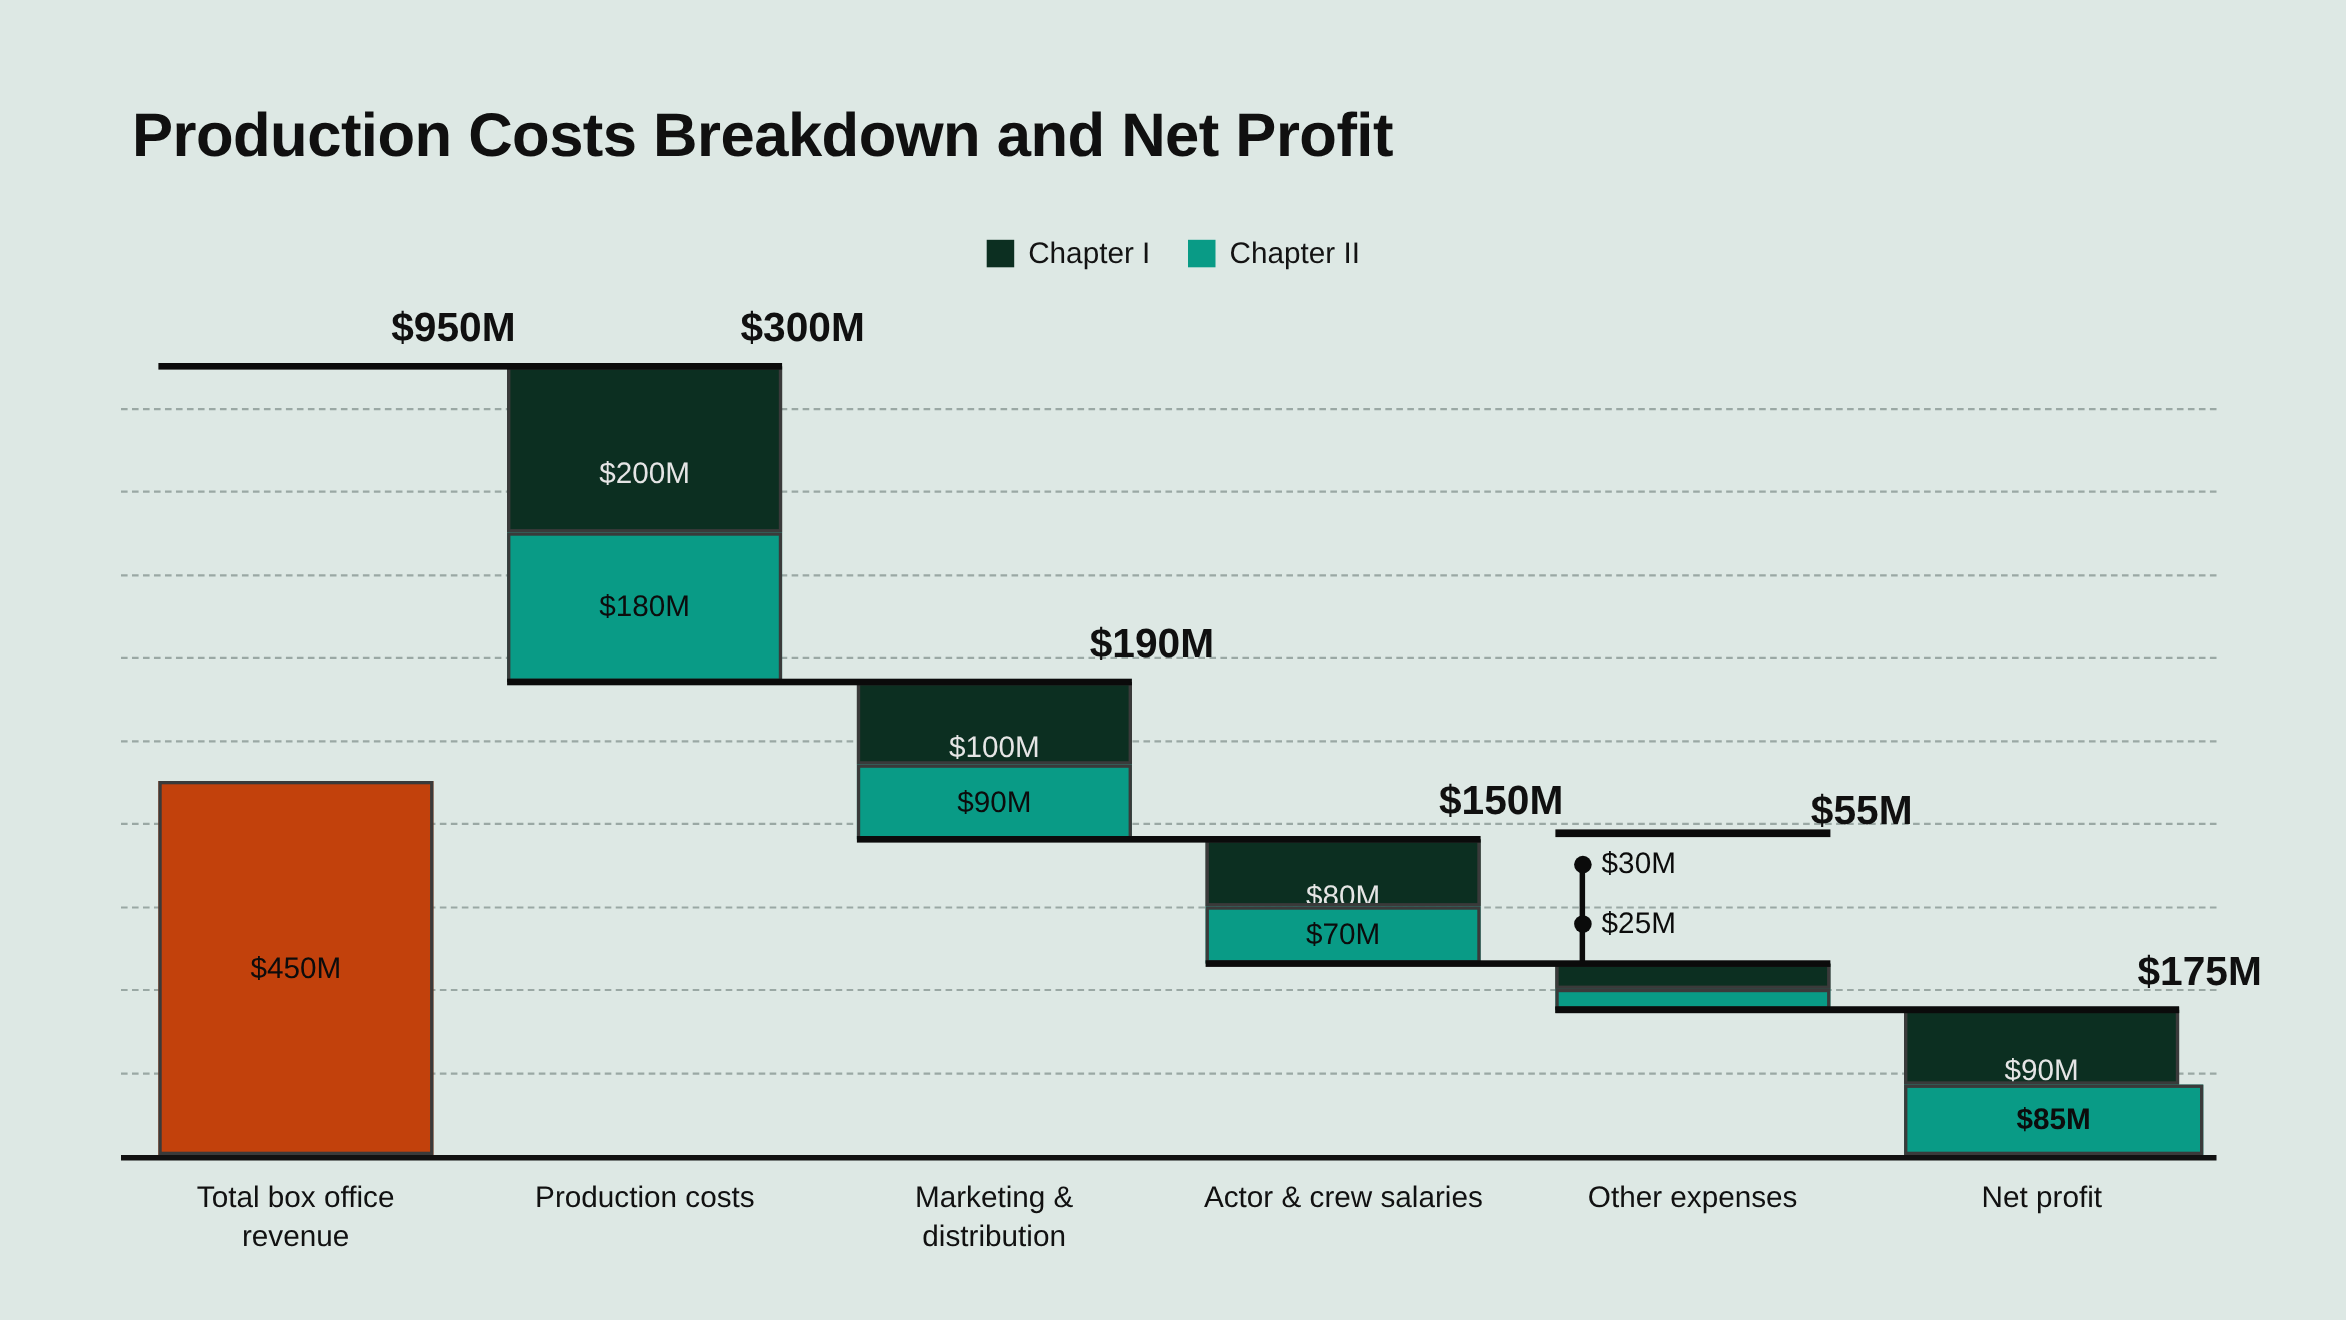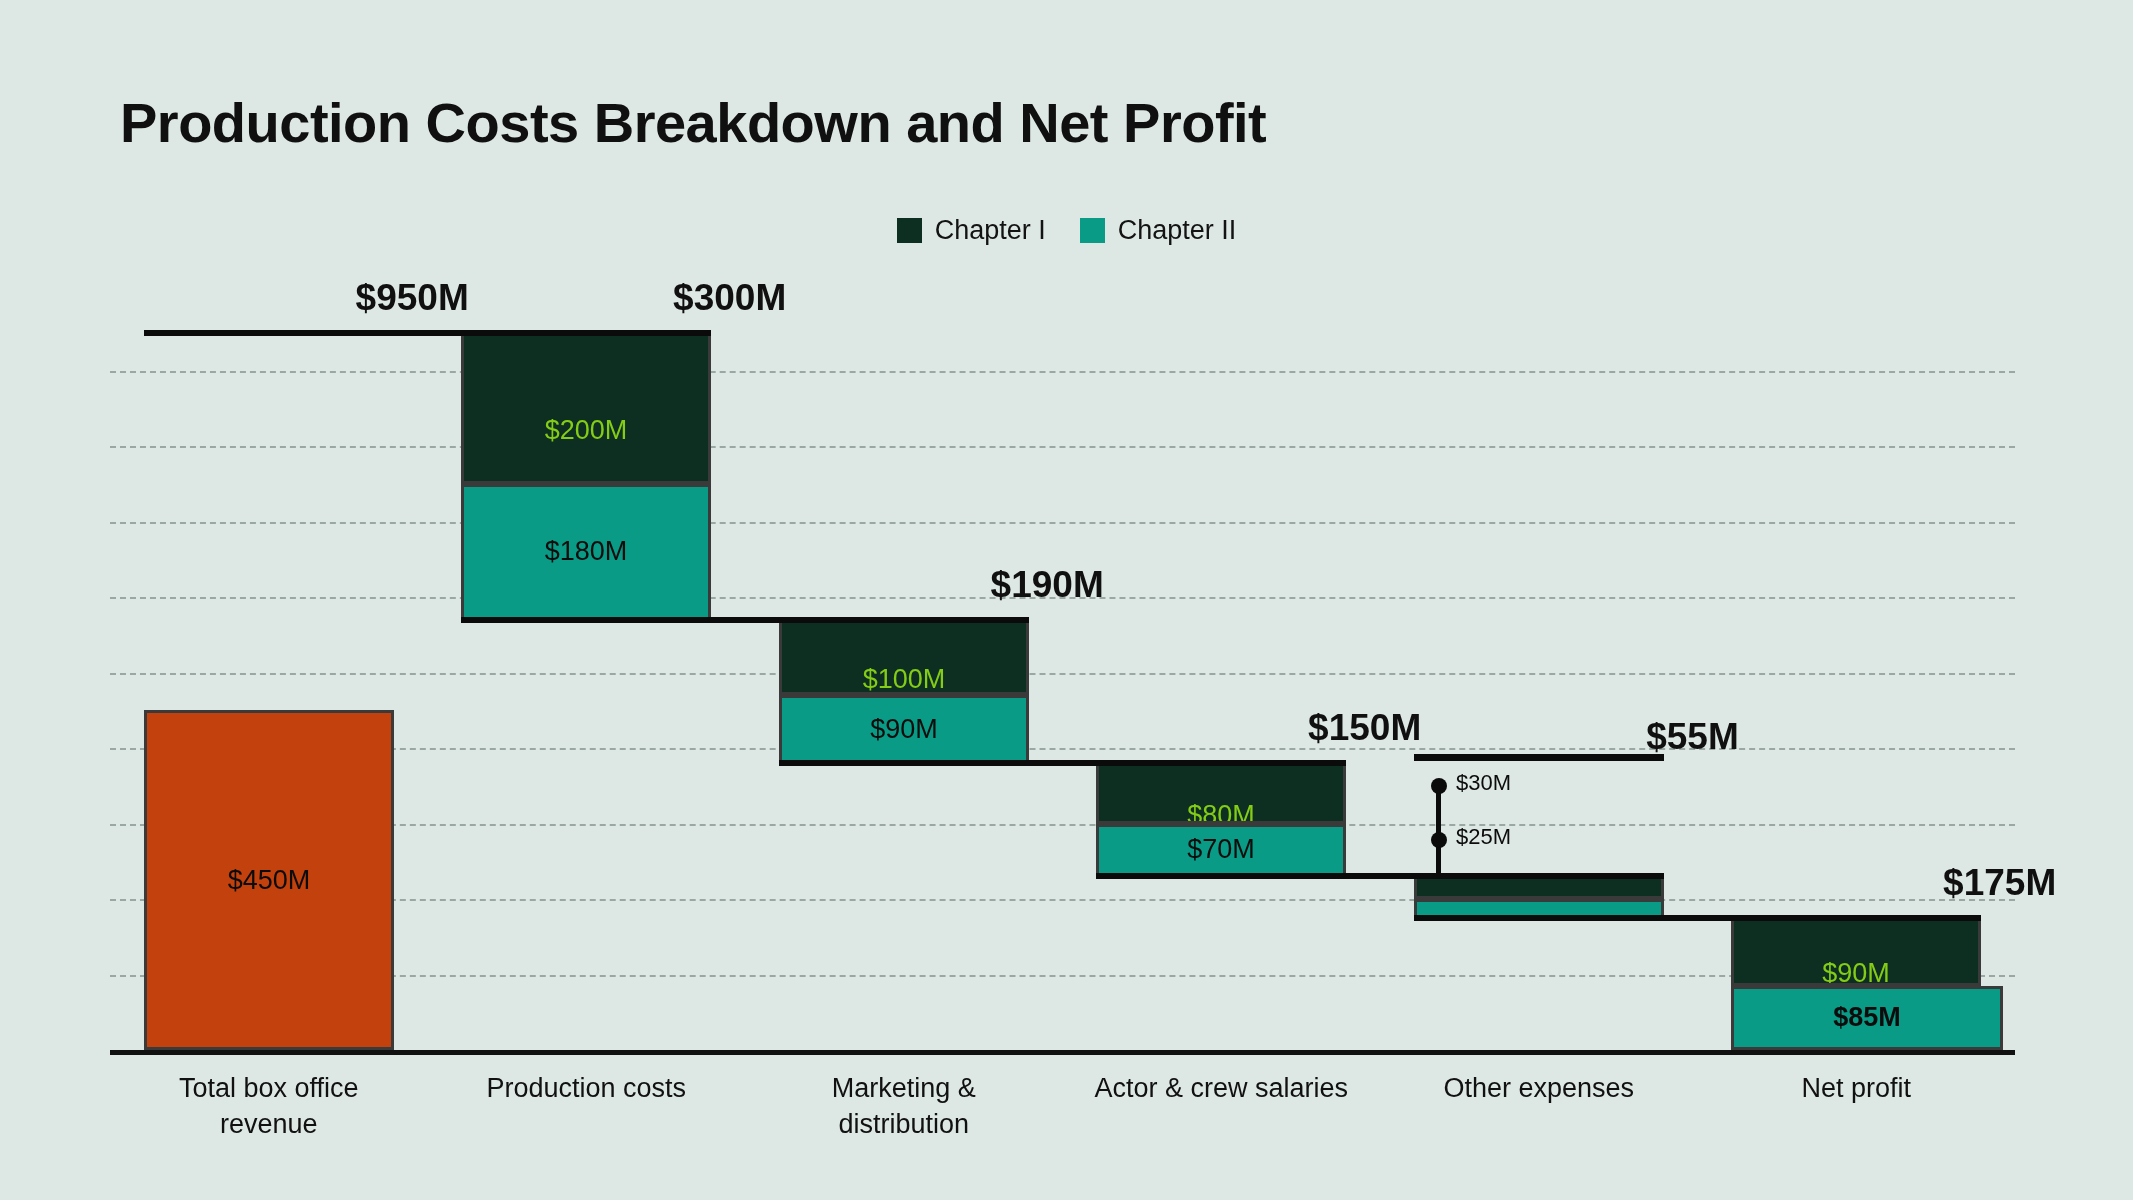--- a/index.html
+++ b/index.html
@@ -96,21 +96,21 @@
     display: flex;
     align-items: center;
     justify-content: center;
     overflow: hidden;
   }
   .seg-label {
     font-size: 27px;
     white-space: nowrap;
     line-height: 1;
   }
-  .seg-dark .seg-label { color: #84cc16; margin-top: 44px; }
+  .seg-dark .seg-label { color: #e5e5e5; margin-top: 44px; }
   .seg-light .seg-label { color: #0c0c0c; }
 
   .bar-total-label {
     position: absolute;
     text-align: right;
     font-size: 37px;
     font-weight: bold;
     color: #101010;
     white-space: nowrap;
   }
@@ -136,21 +136,21 @@
   }
   .callout-dot {
     position: absolute;
     width: 16px;
     height: 16px;
     border-radius: 50%;
     background: #0b0b0b;
   }
   .callout-label {
     position: absolute;
-    font-size: 22px;
+    font-size: 27px;
     color: #0c0c0c;
     white-space: nowrap;
   }
 
   
   .cat-label {
     position: absolute;
     top: 1070px;
     text-align: center;
     font-size: 27px;

